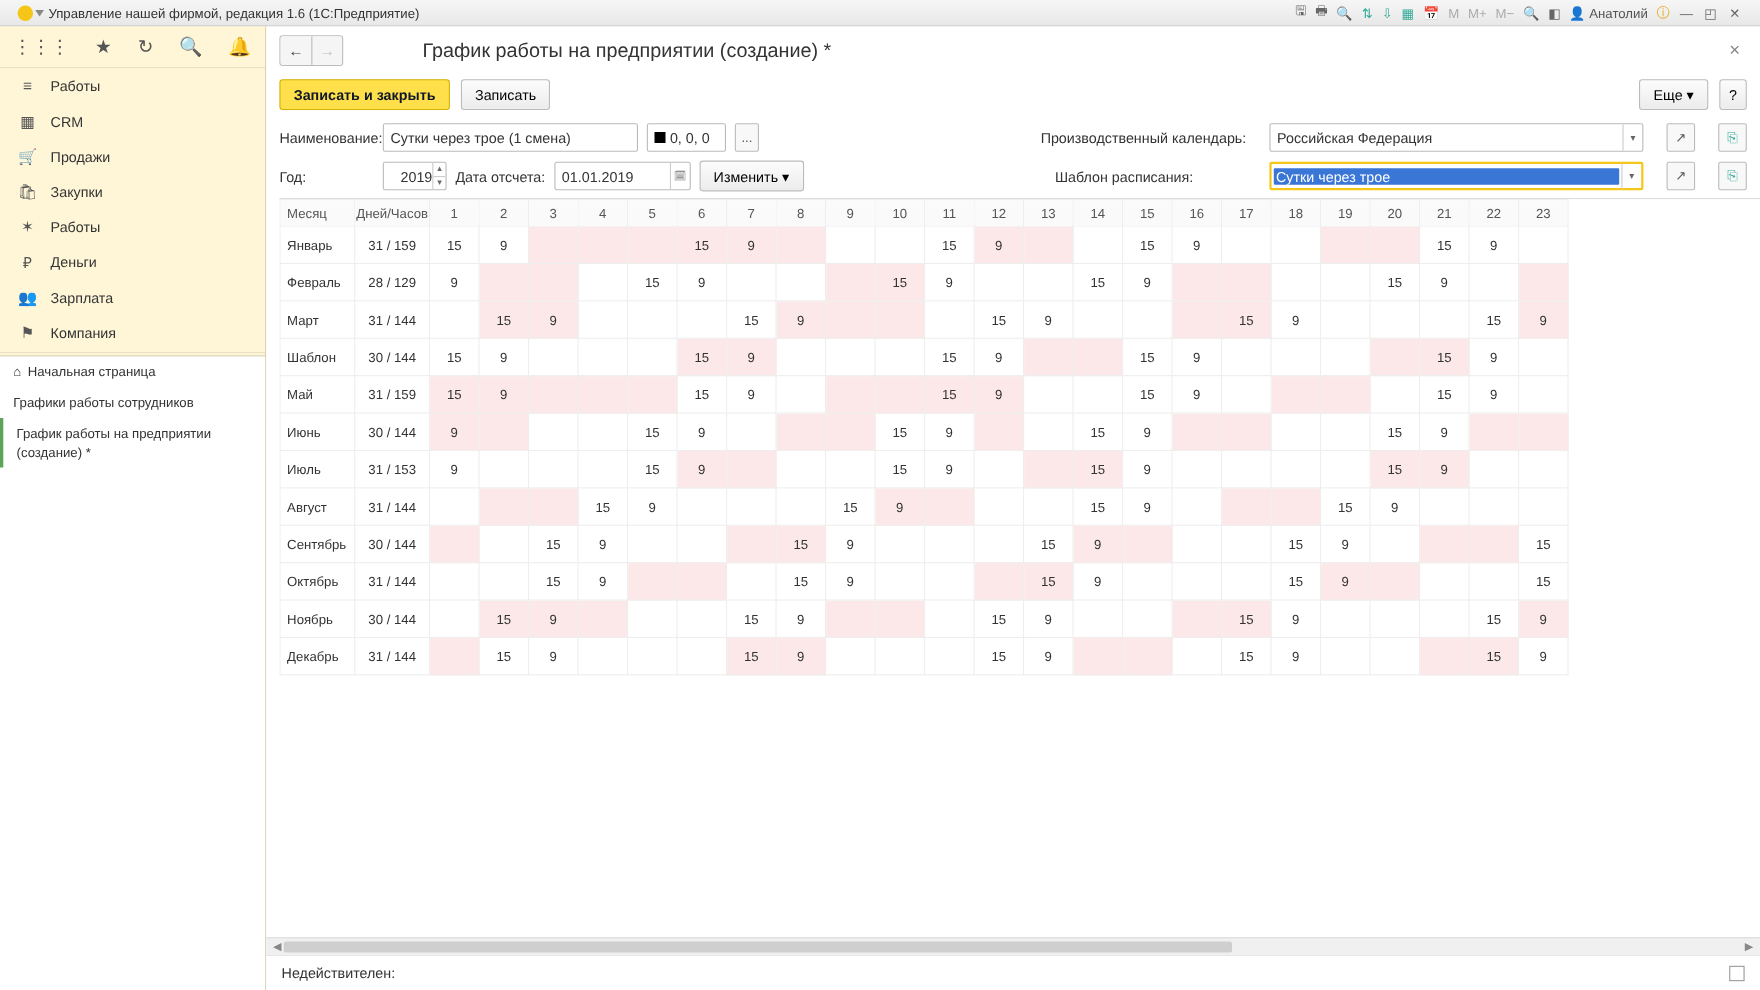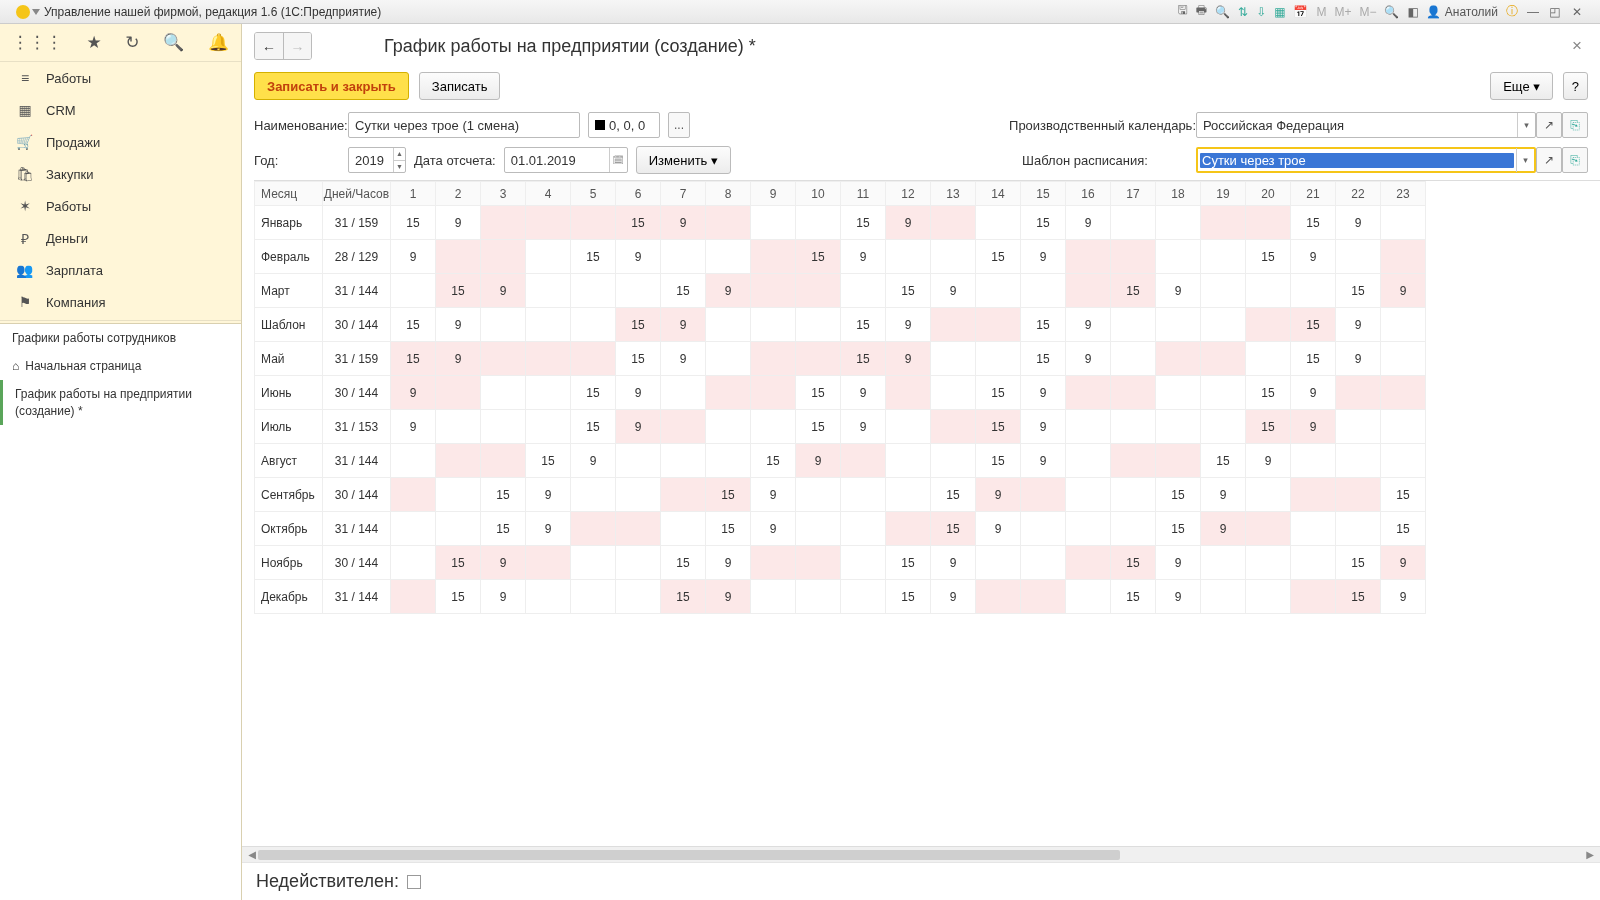--- a/index.html
+++ b/index.html
@@ -28,47 +28,47 @@
 .main{flex:1;background:#fff;display:flex;flex-direction:column;min-width:0}
 .hdr{display:flex;align-items:center;gap:12px;padding:8px 12px}
 .navbtns{display:flex;border:1px solid #bbb;border-radius:3px;overflow:hidden}
 .navbtn{width:28px;height:26px;display:flex;align-items:center;justify-content:center;background:#f5f5f5;cursor:pointer;font-size:14px;color:#333}
 .navbtn.dis{color:#bbb}
 .navbtn+.navbtn{border-left:1px solid #bbb}
 .page-title{font-size:18px;font-weight:400;flex:1;text-align:left;margin-left:60px}
 .close-x{font-size:17px;color:#888;cursor:pointer;padding:0 6px}
 .toolbar{display:flex;align-items:center;gap:10px;padding:4px 12px 10px}
 .btn{height:28px;padding:0 12px;border:1px solid #bbb;border-radius:3px;background:linear-gradient(#fcfcfc,#ececec);font-size:13px;cursor:pointer;display:inline-flex;align-items:center}
-.btn.primary{background:#ffe04a;border-color:#d4b000;font-weight:bold;color:#c2410c}
+.btn.primary{background:#ffe04a;border-color:#d4b000;font-weight:bold;color:#0f172a}
 .btn.small{padding:0 8px}
 .spacer{flex:1}
 .form-row{display:flex;align-items:center;gap:8px;padding:2px 12px 6px;font-size:13px}
 .label{color:#333}
 .input{height:26px;border:1px solid #bbb;border-radius:2px;padding:0 6px;background:#fff;display:flex;align-items:center}
 .input.sel{padding-right:0}
 .dd{width:18px;height:24px;border-left:1px solid #ccc;display:flex;align-items:center;justify-content:center;font-size:9px;color:#666;cursor:pointer}
 .spin{width:12px;display:flex;flex-direction:column;height:24px;border-left:1px solid #ccc}
 .spin div{flex:1;display:flex;align-items:center;justify-content:center;font-size:7px;color:#666;cursor:pointer}
 .spin div+div{border-top:1px solid #ccc}
-.right-group{display:flex;align-items:center;gap:0}
+.right-group{display:flex;align-items:center;gap:21px}
 .combo{display:flex;align-items:center;border:1px solid #bbb;border-radius:2px;height:26px;background:#fff}
 .combo .txt{flex:1;padding:0 6px;white-space:nowrap;overflow:hidden}
 .combo .txt.hilite{background:#3a76d6;color:#fff;margin:2px;padding:0 2px;border-radius:1px}
 .combo.focus{border:2px solid #f5c518}
 .ico-btn{width:26px;height:26px;border:1px solid #bbb;border-radius:2px;display:flex;align-items:center;justify-content:center;background:#f8f8f8;cursor:pointer;font-size:12px;color:#555}
 .table-wrap{flex:1;overflow:auto;margin:0 0 0 12px;border-top:1px solid #ddd;position:relative}
 table{border-collapse:collapse;font-size:12px}
 th,td{border:1px solid #eee;text-align:center;padding:0;height:34px}
 th{background:#fafafa;font-weight:normal;color:#555;height:24px;position:sticky;top:0}
 th.month,td.month{width:68px;text-align:left;padding-left:6px}
 th.dh,td.dh{width:68px}
 td.day{width:45px}
 th.day{width:45px}
 td.pink{background:#fce8e8}
-.footer{display:flex;align-items:center;justify-content:flex-start;padding:8px 14px;border-top:1px solid #e5e5e5;font-size:18px;gap:8px}
+.footer{display:flex;align-items:center;justify-content:space-between;padding:8px 14px;border-top:1px solid #e5e5e5;font-size:13px;gap:8px}
 .chk{width:14px;height:14px;border:1px solid #999;background:#fff}
 .hscroll{height:16px;background:#f0f0f0;border-top:1px solid #ddd;display:flex;align-items:center;padding:0 4px}
 .hscroll .arrow{width:12px;text-align:center;color:#888;font-size:10px}
 .hscroll .track{flex:1;height:10px;background:#f0f0f0;position:relative}
 .hscroll .thumb{position:absolute;left:0;width:65%;height:10px;background:#cfcfcf;border-radius:2px}
 </style>
 </head>
 <body>
 
 <div class="win">
@@ -135,22 +135,22 @@
             <span class="ic">👥</span>
             <span>Зарплата</span>
           </div>
           <div class="item">
             <span class="ic">⚑</span>
             <span>Компания</span>
           </div>
         </div>
       <div class="sb-sep"></div>
       <div class="sb-sub" id="sb-sub">
+          <div class="item"><span style="margin-right:6px">⌂</span>Начальная страница</div>
           <div class="item">Графики работы сотрудников</div>
-          <div class="item"><span style="margin-right:6px">⌂</span>Начальная страница</div>
           <div class="item active">График работы на предприятии (создание) *</div>
         </div>
     </div>
 
     <div class="main">
       <div class="hdr">
         <div class="navbtns">
           <div class="navbtn">←</div>
           <div class="navbtn dis">→</div>
         </div>
@@ -184,21 +184,21 @@
             <span class="dd">▾</span>
           </div>
           <div class="ico-btn">↗</div>
           <div class="ico-btn" style="color:#3a9">⎘</div>
         </div>
       </div>
 
       <div class="form-row">
         <span class="label" style="width:86px">Год:</span>
         <div class="input sel" style="width:58px">
-          <span style="flex:1;text-align:left">2019</span>
+          <span style="flex:1;text-align:right">2019</span>
           <div class="spin">
               <div>▲</div>
               <div>▼</div>
             </div>
         </div>
         <span class="label">Дата отсчета:</span>
         <div class="input sel" style="width:124px">
           <span style="flex:1">01.01.2019</span>
           <span class="dd">🗓</span>
         </div>

